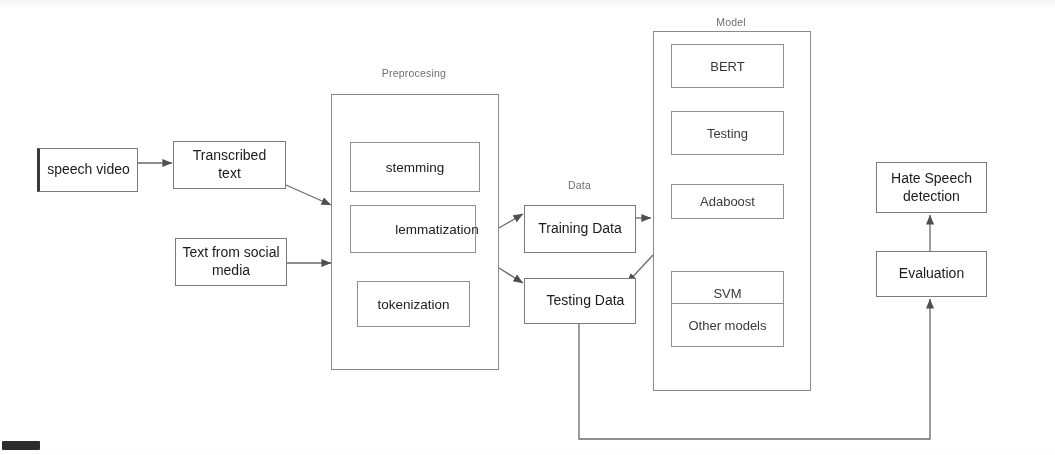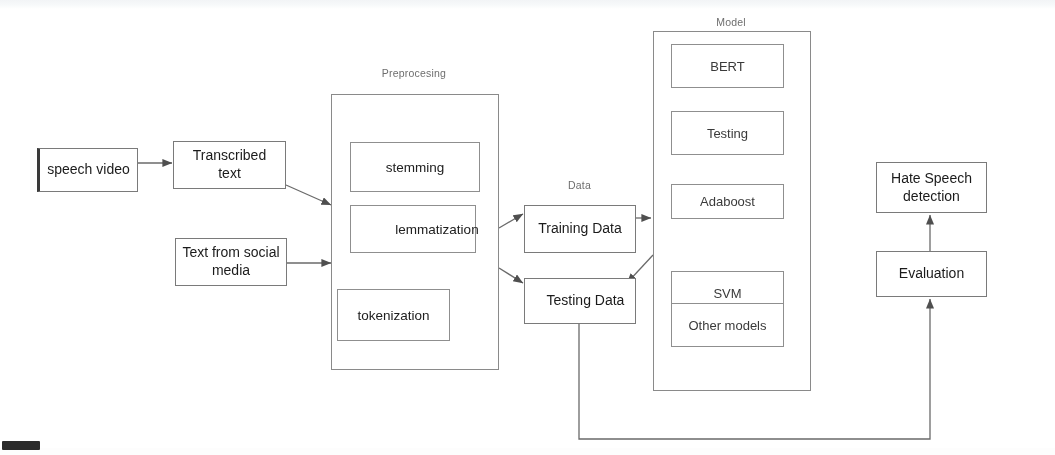--- a/index.html
+++ b/index.html
@@ -150,21 +150,21 @@
 
 <div class="group-label" style="left:330px; top:67px; width:168px;">Preprocesing</div>
 <div class="group" style="left:331px; top:94px; width:168px; height:276px;"></div>
 
 <div class="inner" style="left:350px; top:142px; width:130px; height:50px;">
   <span>stemming</span>
 </div>
 <div class="inner" style="left:350px; top:205px; width:126px; height:48px;padding-left:48px;">
   <span>lemmatization</span>
 </div>
-<div class="inner" style="left:337px; top:281px; width:113px; height:52px;margin-top:8px;">
+<div class="inner" style="left:357px; top:281px; width:113px; height:46px;">
   <span>tokenization</span>
 </div>
 
 <div class="group-label" style="left:523px; top:179px; width:113px;">Data</div>
 
 <div class="node" style="left:524px; top:205px; width:112px; height:48px;">
   <span>Training Data</span>
 </div>
 <div class="node" style="left:524px; top:278px; width:112px; height:46px;padding-left:17px;">
   <span>Testing Data</span>

